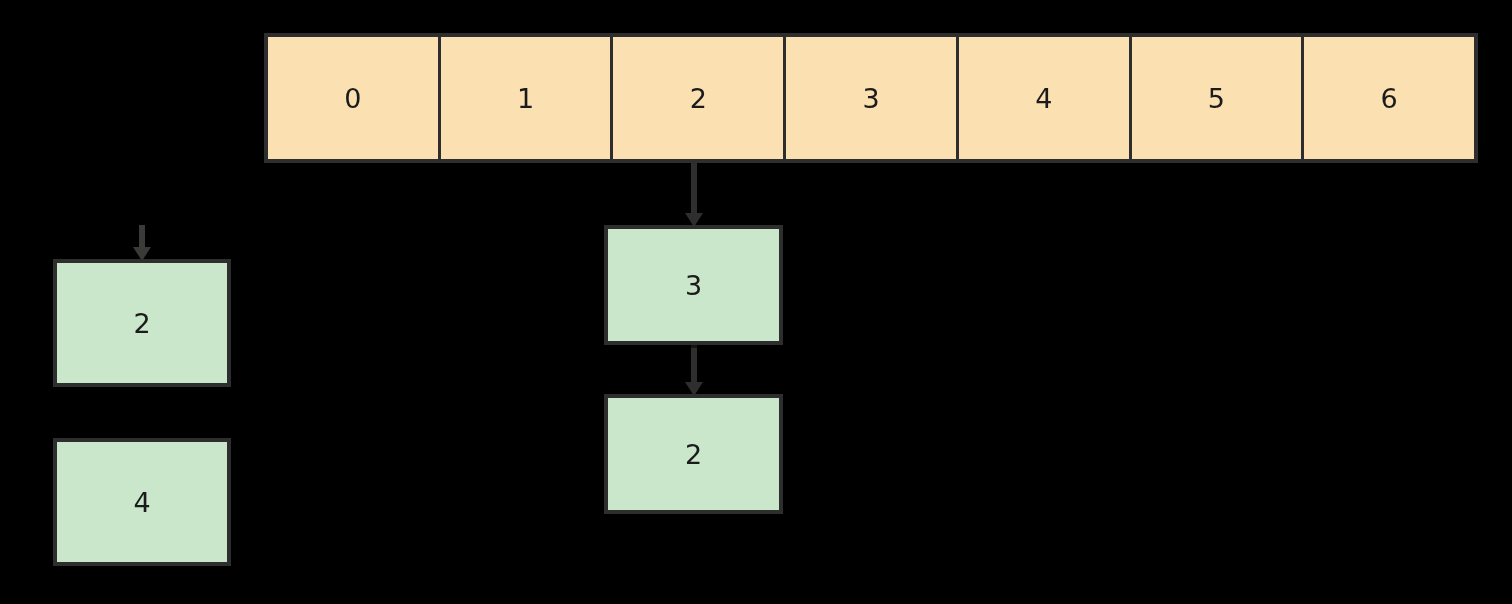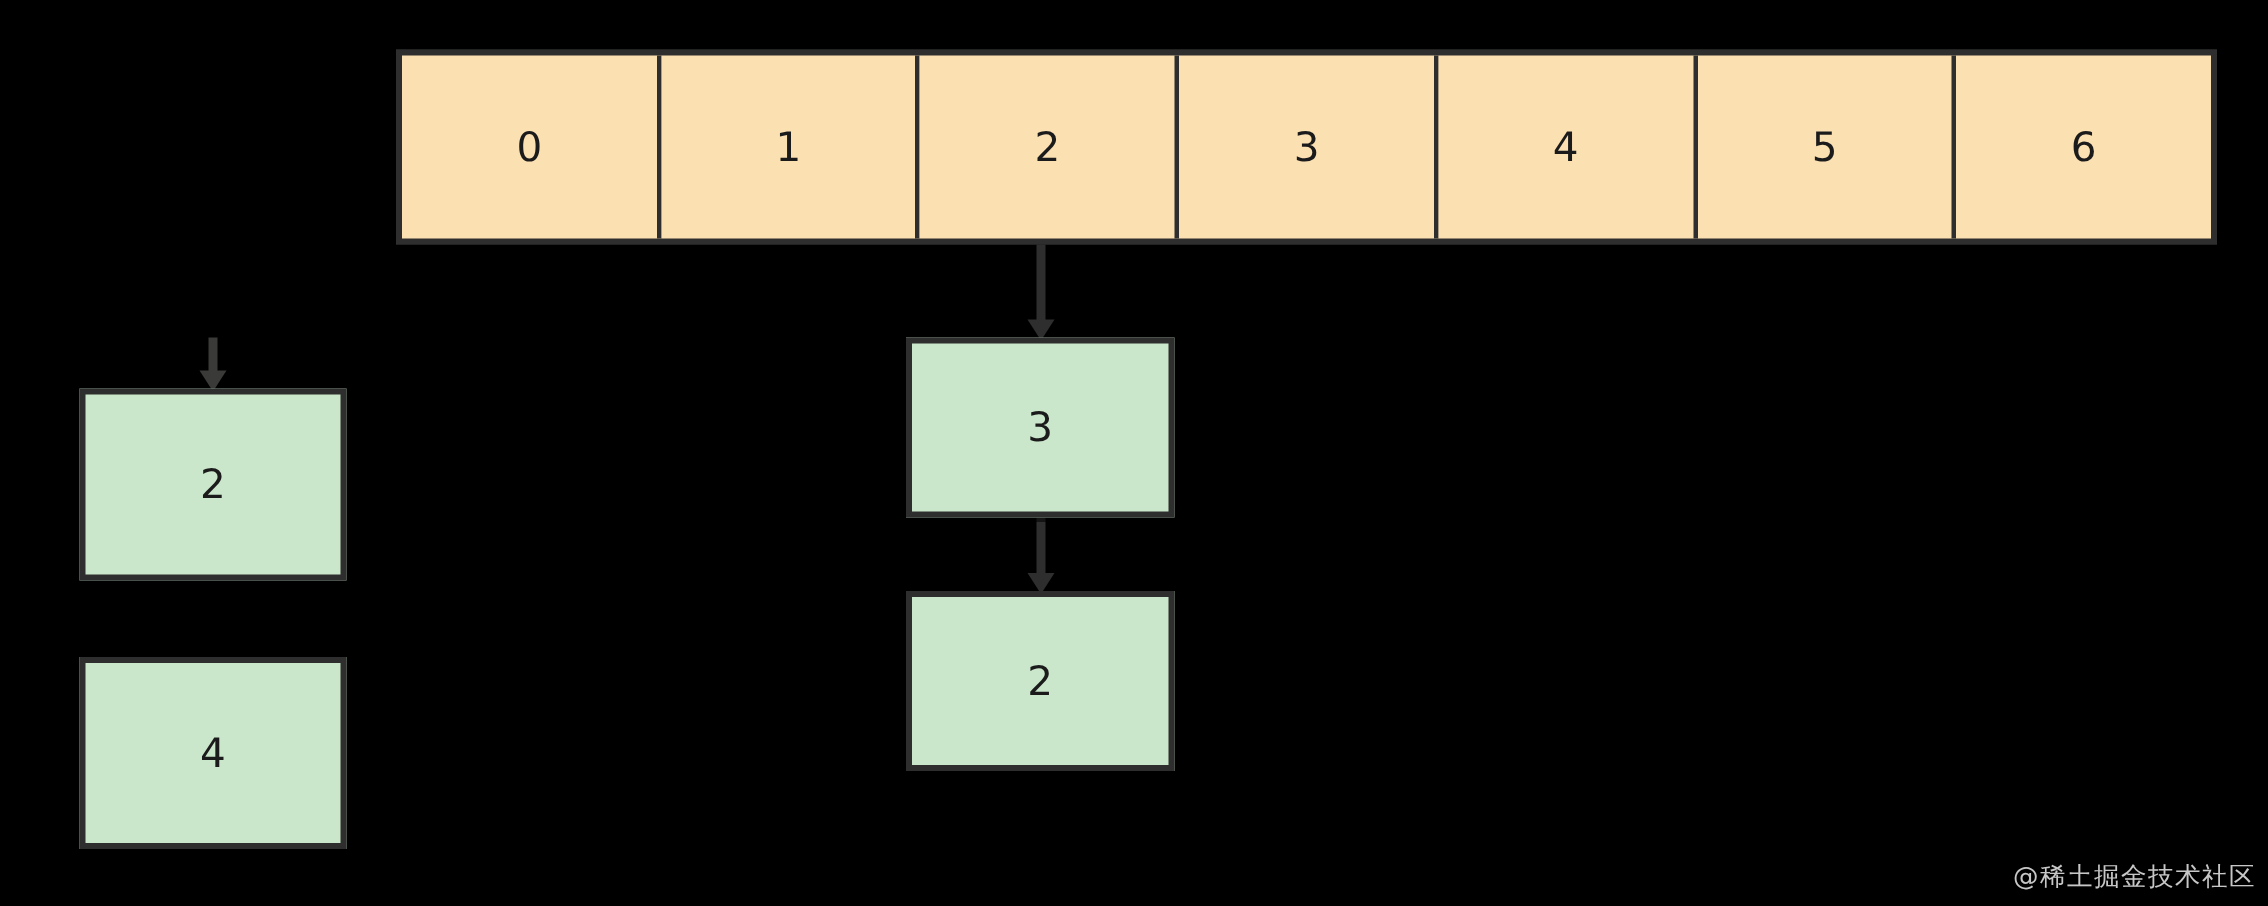--- a/index.html
+++ b/index.html
@@ -176,15 +176,14 @@
   </div>
 
   <div class="node" id="node-mid-3">
     <span class="node-label">3</span>
   </div>
 
   <div class="node" id="node-mid-2">
     <span class="node-label">2</span>
   </div>
 
-  <div id="watermark">@稀土掘金技术社区</div>
 
 </div>
 
 </body></html>

